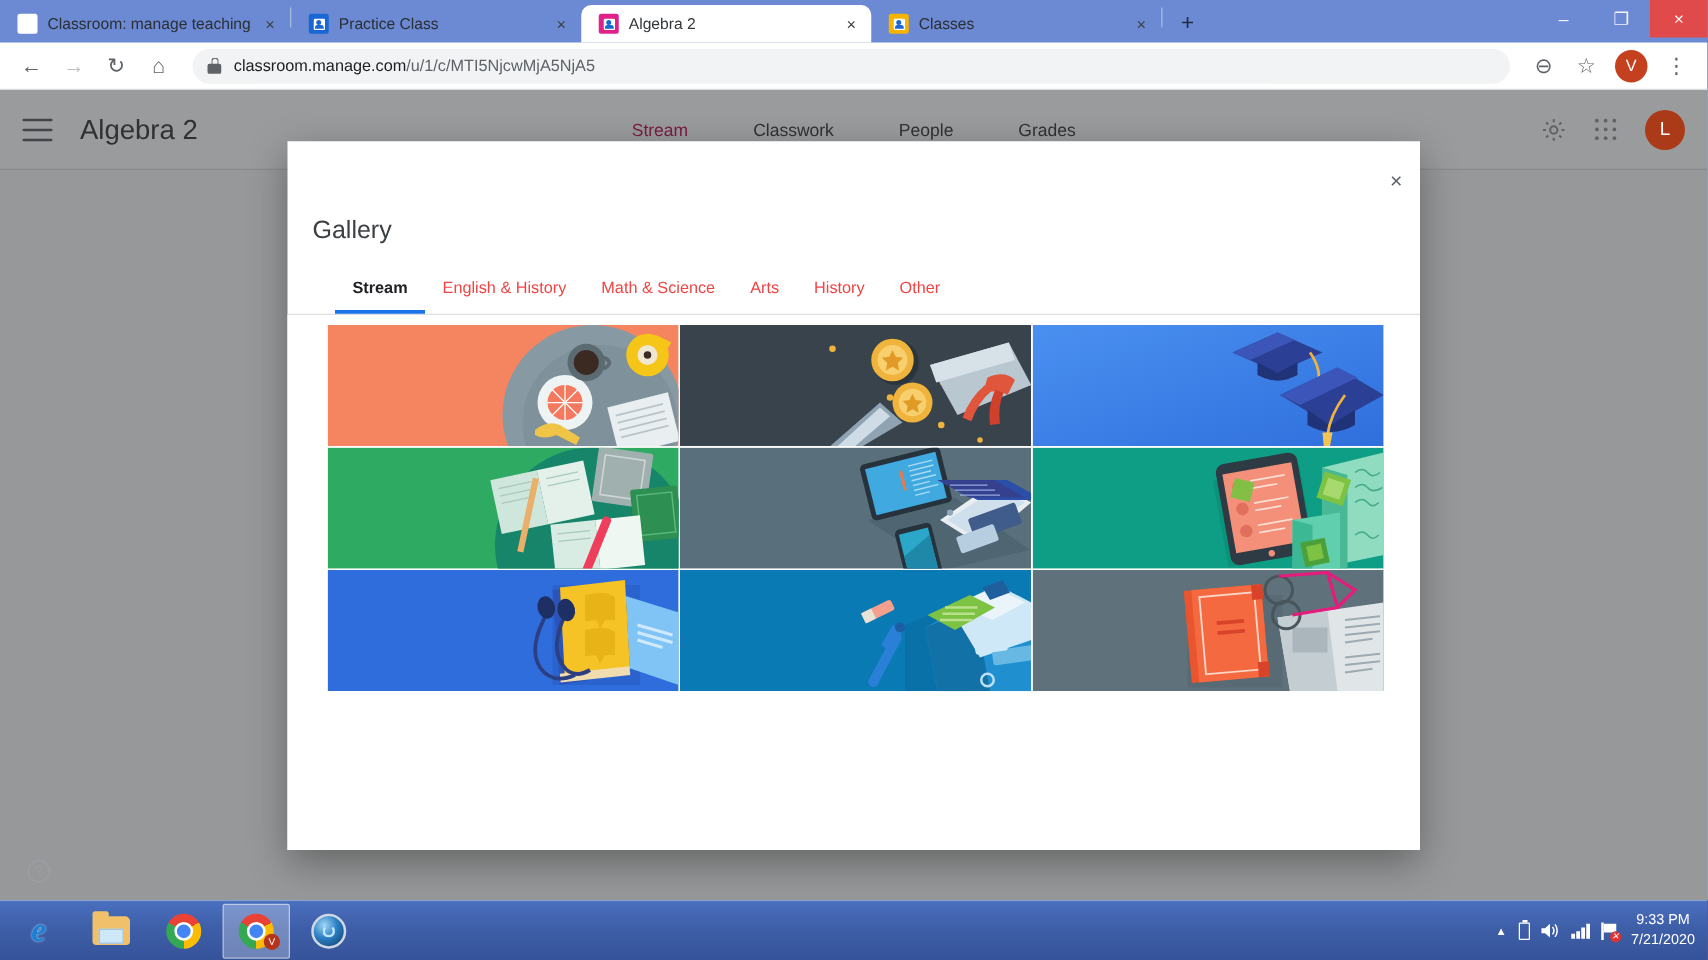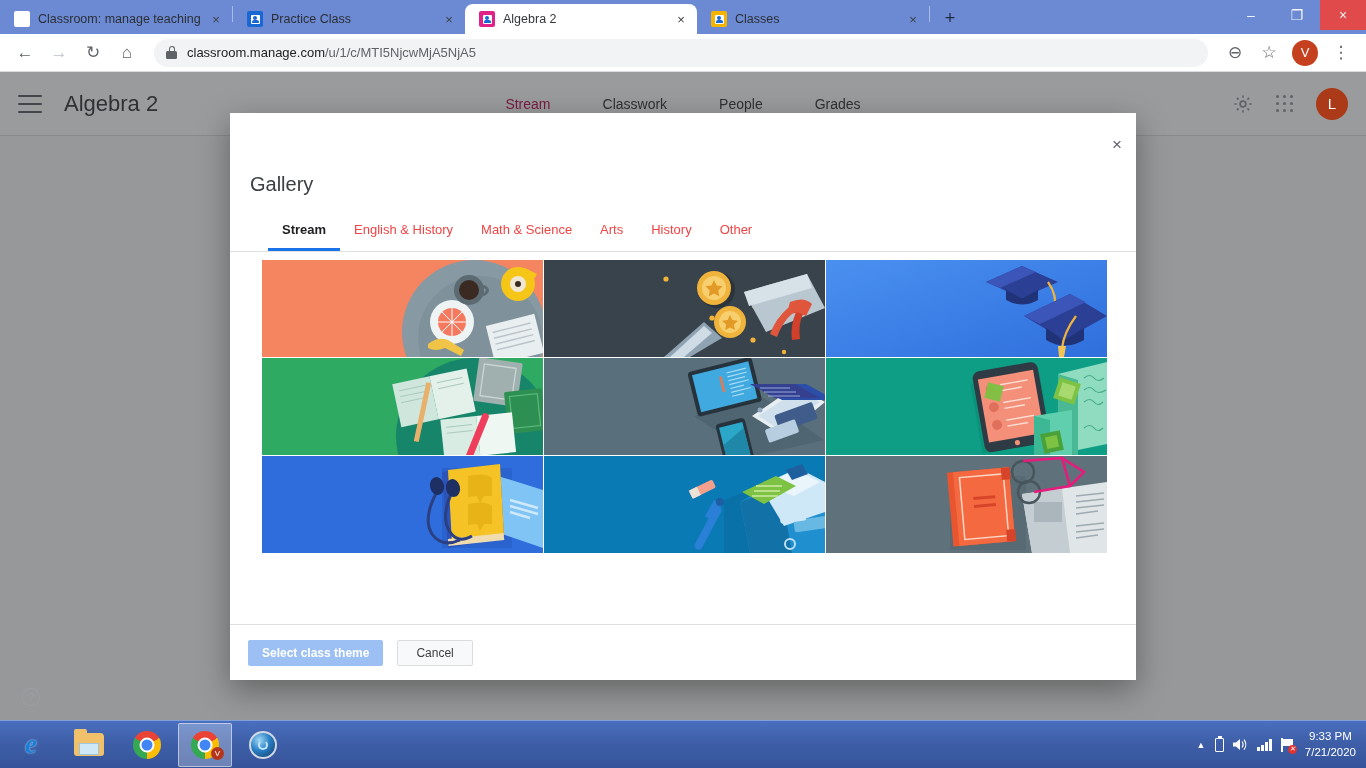--- a/index.html
+++ b/index.html
@@ -640,24 +640,20 @@
               <g fill="none" stroke="#e51b7d" stroke-width="2.6">
                 <path d="M197 5 L236 2 L244 30 L208 36"></path>
                 <path d="M236 2 L258 16 L244 30"></path>
               </g>
             </svg>
           </div>
 
         </div>
       </div>
 
-      <div class="modal-foot">
-        <button class="btn-primary">Select class theme</button>
-        <button class="btn-secondary">Cancel</button>
-      </div>
     </div>
 
     <div class="help-fab">?</div>
   </div>
 
   <div class="taskbar">
     <div class="tb-item">
       <span class="ie-icon">e</span>
     </div>
     <div class="tb-item">

